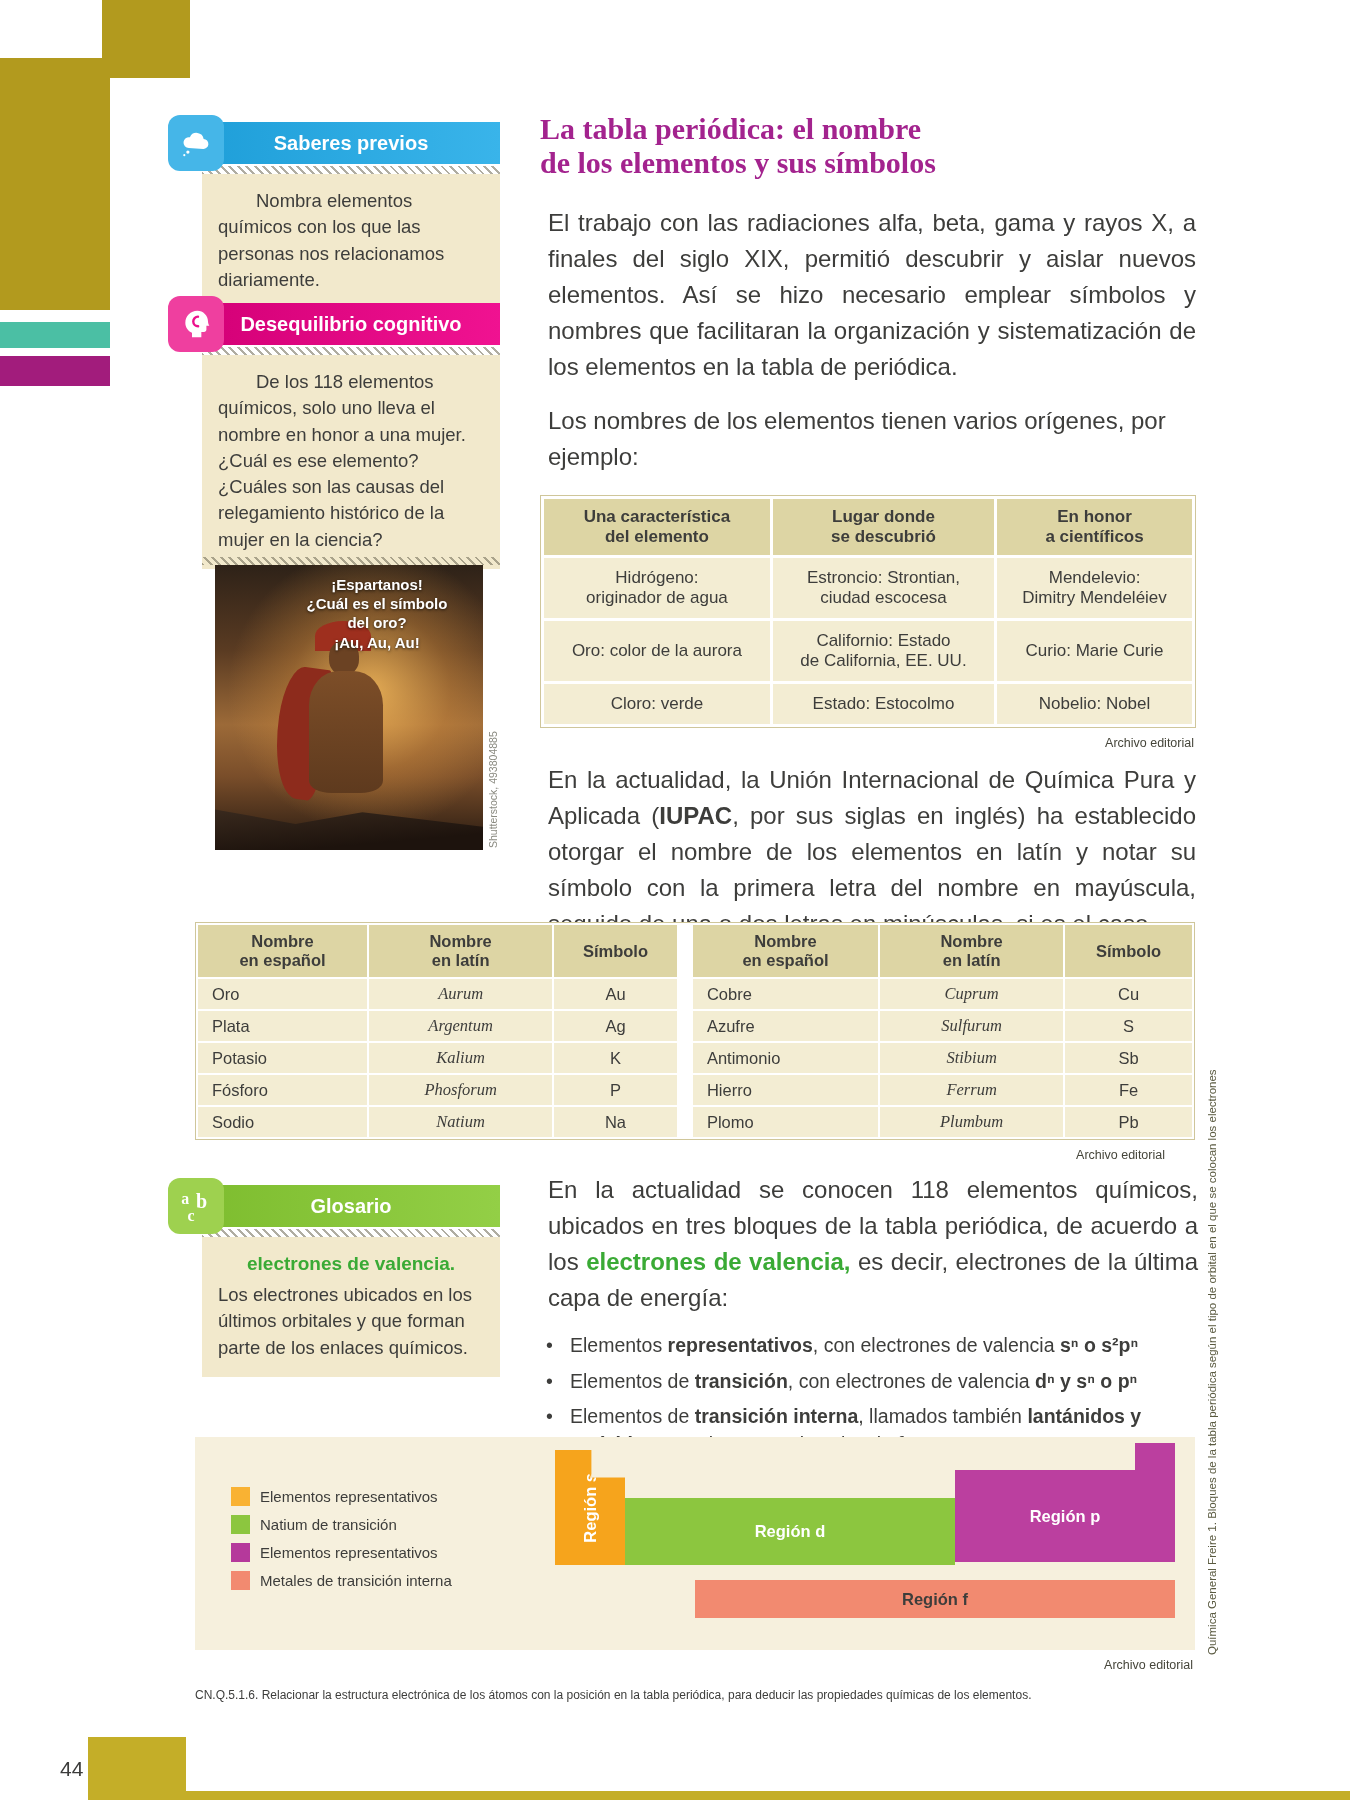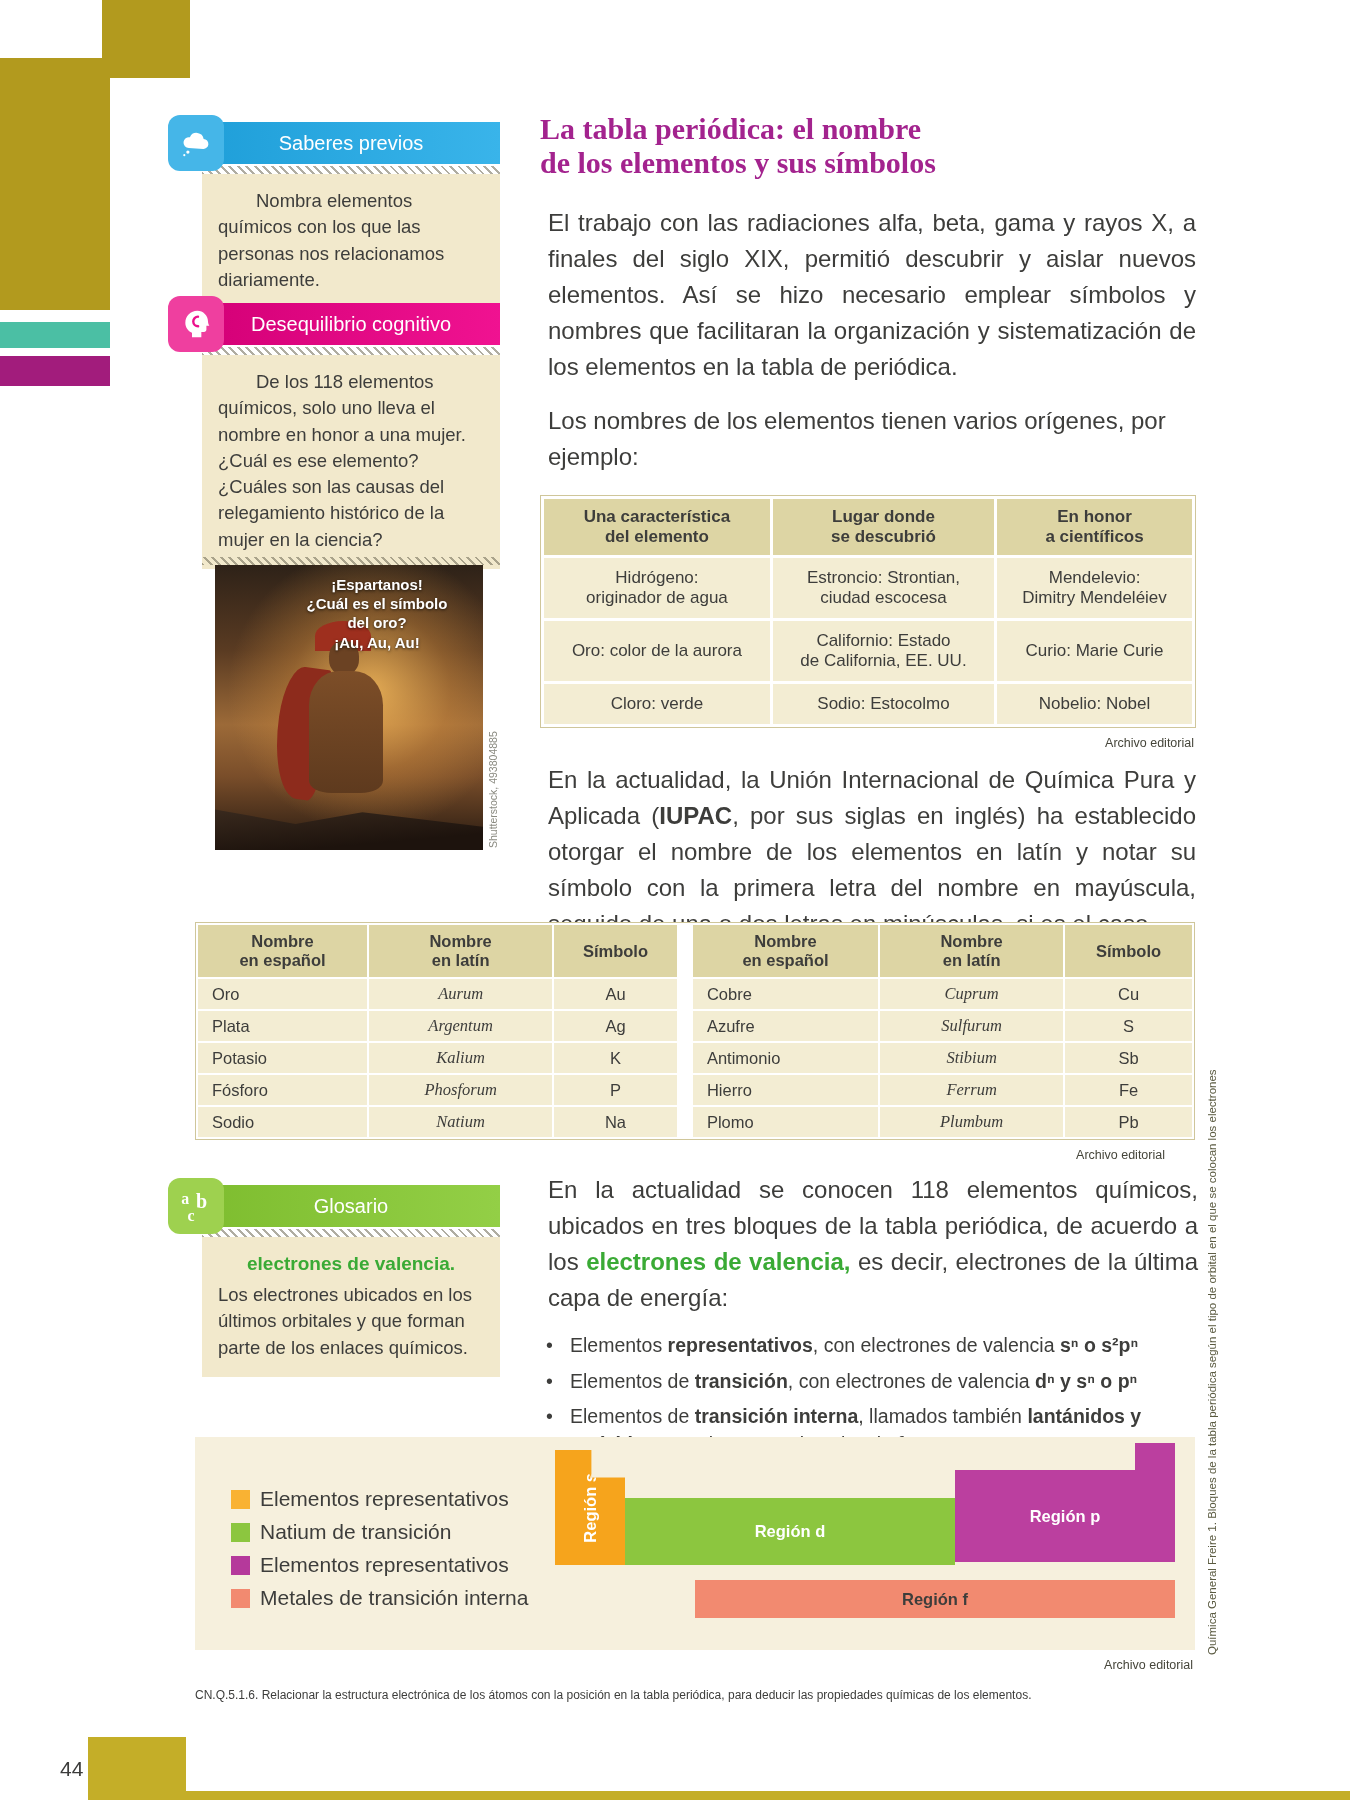--- a/index.html
+++ b/index.html
@@ -13,21 +13,21 @@
   .deco-teal  { position:absolute; left:0; top:322px; width:110px; height:26px; background:#4bbfa4; }
   .deco-mag   { position:absolute; left:0; top:356px; width:110px; height:30px; background:#a21c7c; }
   .pageno-block { position:absolute; left:88px; top:1737px; width:98px; height:63px; background:#c4ae28;
                   display:flex; align-items:center; padding-left:0; }
   .pageno { font-size:21px; color:#3c3c3b; margin-left:-28px; }
   .bottom-strip { position:absolute; left:88px; right:0; bottom:0; height:9px; background:#c4ae28; }
 
   
   .side-box { position:absolute; left:168px; width:332px; }
   .head-row { position:relative; }
-  .box-head { margin-left:34px; height:42px; color:#fff; font-weight:normal; font-size:20px;
+  .box-head { margin-left:34px; height:42px; color:#fff; font-weight:bold; font-size:20px;
               display:flex; align-items:center; justify-content:center; }
   .head-blue  { background:linear-gradient(90deg,#1f9fd9,#39b4ea); }
   .head-pink  { background:linear-gradient(90deg,#d40077,#f01291); }
   .head-brown { background:linear-gradient(90deg,#8c4a1d,#aa6128); }
   .head-green { background:linear-gradient(90deg,#7ebd2f,#93cf46); }
   .hatch { margin-left:34px; height:8px; margin-top:2px;
            background:repeating-linear-gradient(45deg, rgba(110,105,85,.55) 0 2px, rgba(0,0,0,0) 2px 6px); }
   .icon-tile { position:absolute; left:0; top:-7px; width:56px; height:56px; border-radius:12px;
                display:flex; align-items:center; justify-content:center; z-index:2; }
   .tile-blue  { background:#45b6e8; }
@@ -87,21 +87,21 @@
   .bullets { margin:16px 0 0; padding:0; list-style:none; }
   .bullets li { position:relative; padding-left:30px; margin-bottom:8px; font-size:19.5px; line-height:1.42; }
   .bullets li::before { content:"\2022"; position:absolute; left:6px; }
 
   
   .diagram-wrap { position:absolute; left:195px; top:1437px; width:1000px; }
   .panel { position:relative; width:1000px; height:213px; background:#f6f0dd; }
   .legend { position:absolute; left:36px; top:50px; }
   .legend-item { display:flex; align-items:center; margin-bottom:9px; }
   .swatch { width:19px; height:19px; margin-right:10px; flex:0 0 auto; }
-  .legend-label { font-size:21px; color:#3d3d3b; }
+  .legend-label { font-size:15px; color:#3d3d3b; }
   .blk { position:absolute; display:flex; align-items:center; justify-content:center; }
   .rg-label { color:#fff; font-weight:bold; font-size:16.5px; }
   .rg-label.dark { color:#3d3d3b; }
   .blk-s { left:360px; top:13px; width:70px; height:115px;
            clip-path:polygon(0 0,52% 0,52% 24%,100% 24%,100% 100%,0 100%); }
   .blk-d { left:430px; top:61px; width:330px; height:67px; }
   .blk-p { left:760px; top:33px; width:220px; height:92px; }
   .blk-he { left:940px; top:6px; width:40px; height:27px; }
   .blk-f { left:500px; top:143px; width:480px; height:38px; }
   .footer-std { font-size:12px; color:#3d3d3b; margin-top:16px; }
@@ -219,21 +219,21 @@
 Dimitry Mendeléiev</td>
         </tr>
         <tr>
           <td class="pre">Oro: color de la aurora</td>
           <td class="pre">Californio: Estado
 de California, EE. UU.</td>
           <td class="pre">Curio: Marie Curie</td>
         </tr>
         <tr>
           <td class="pre">Cloro: verde</td>
-          <td class="pre">Sodio: Estocolmo</td>
+          <td class="pre">Estado: Estocolmo</td>
           <td class="pre">Nobelio: Nobel</td>
         </tr>
       </tbody>
         </table>
     </div>
     <div class="credit">Archivo editorial</div>
 
     <p class="para"><span>En la actualidad, la Unión Internacional de Química Pura y Aplicada (</span><b>IUPAC</b><span>, por sus siglas en inglés) ha establecido otorgar el nombre de los elementos en latín y notar su símbolo con la primera letra del nombre en mayúscula, seguido de una o dos letras en minúsculas, si es el caso.</span></p>
   </div>
 

